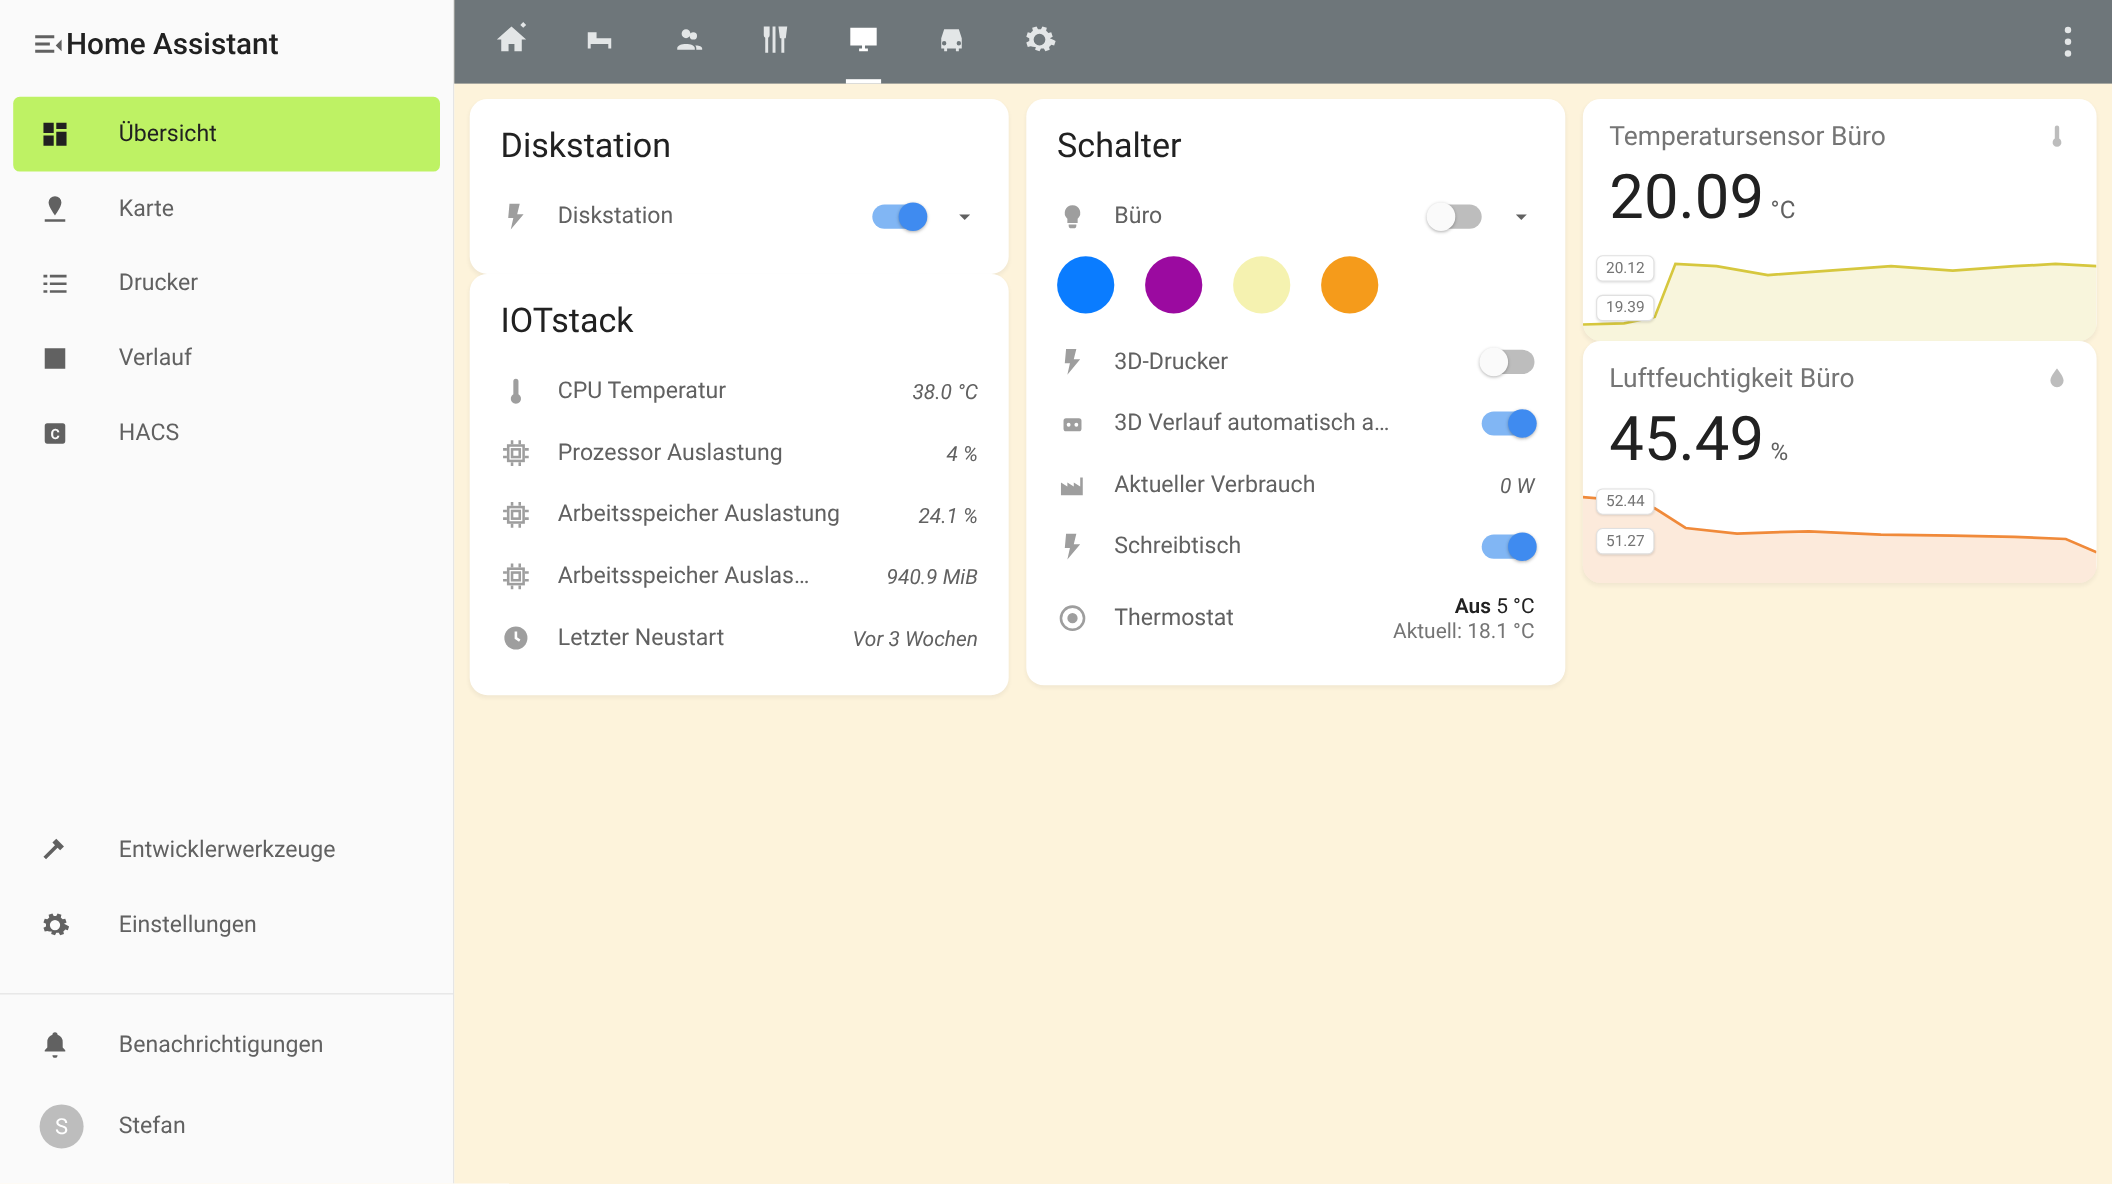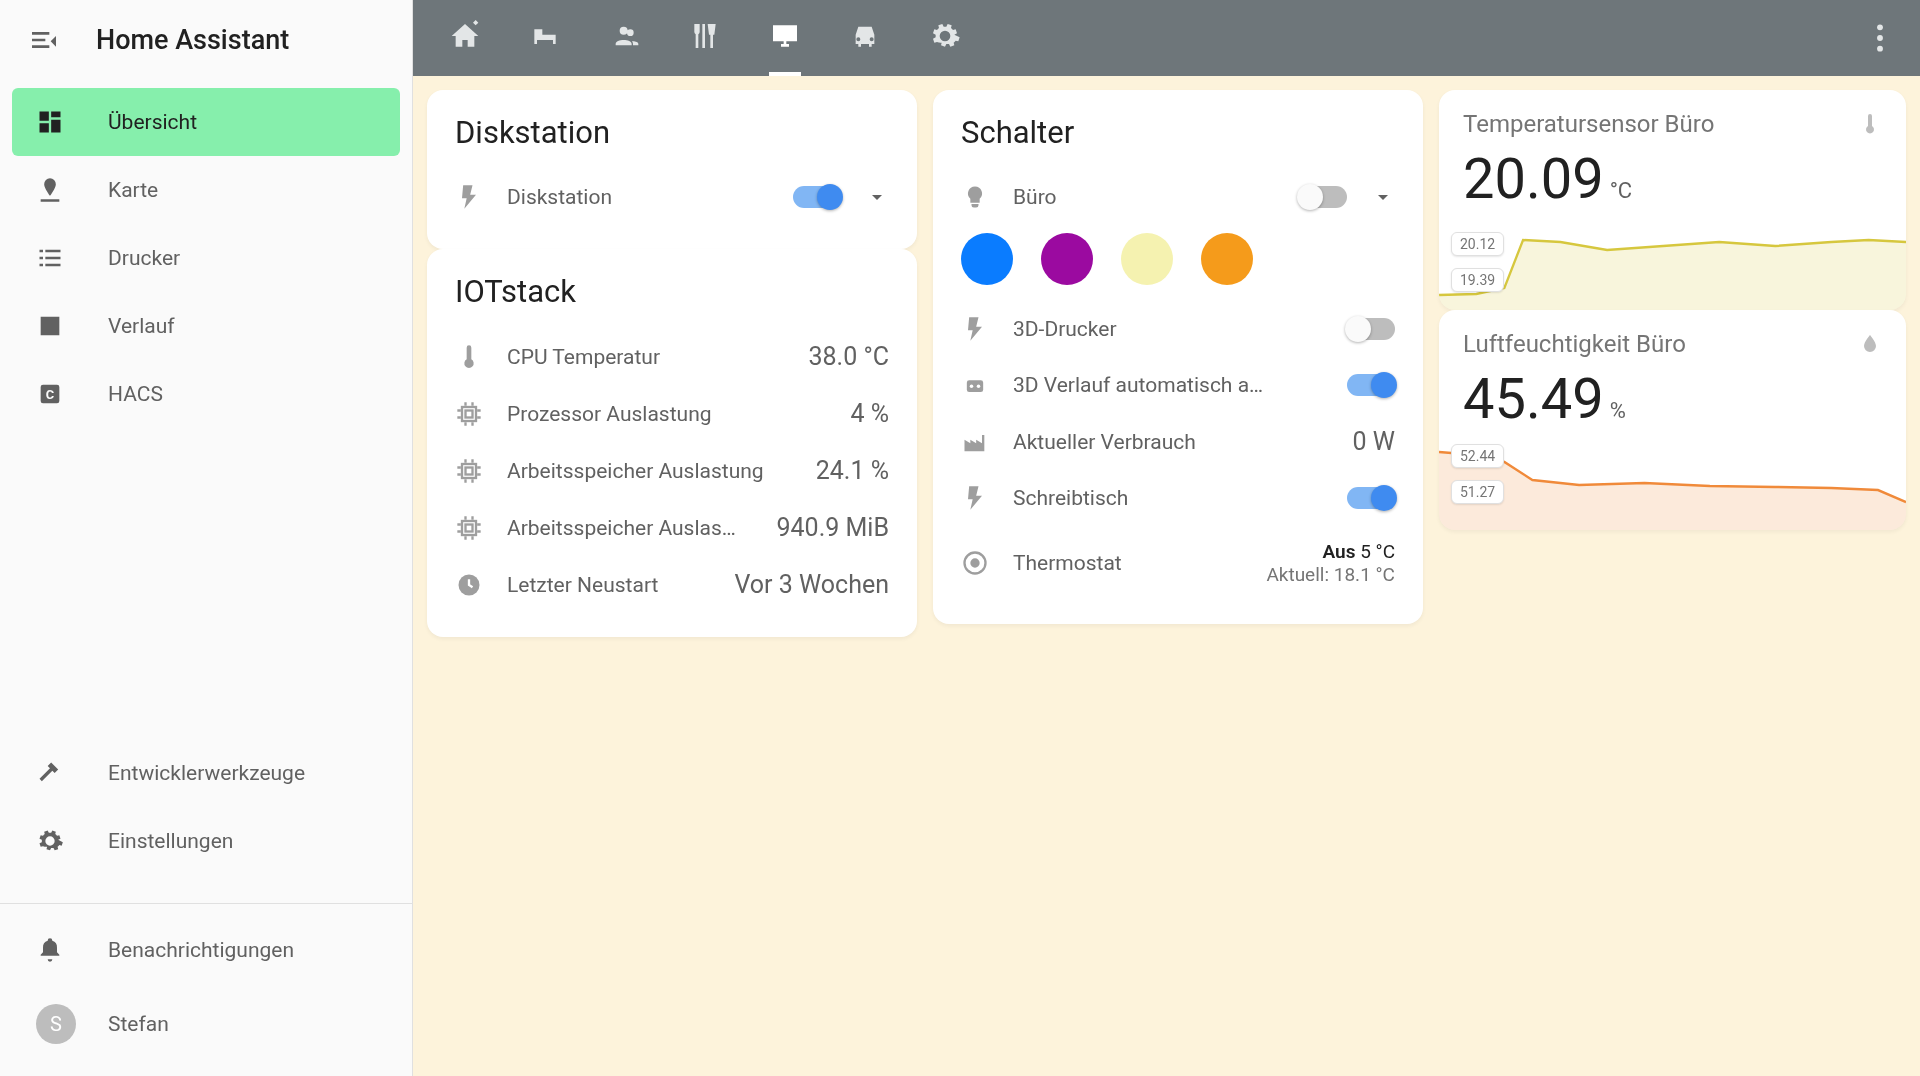--- a/index.html
+++ b/index.html
@@ -1,23 +1,23 @@
 <!DOCTYPE html>
 <html><head>
 <meta charset="utf-8">
 <style>
 * { margin: 0; padding: 0; box-sizing: border-box; font-family: -apple-system, BlinkMacSystemFont, "Segoe UI", Roboto, sans-serif; }
 body { display: flex; width: 1920px; height: 1076px; overflow: hidden; }
 .sidebar { width: 413px; background: #fafafa; display: flex; flex-direction: column; border-right: 1px solid #e0e0e0; }
-.sidebar-header { display: flex; align-items: center; padding: 24px 28px; gap: 36px; }
+.sidebar-header { display: flex; align-items: center; padding: 24px 28px; }
 .menu-icon { width: 32px; height: 32px; color: #616161; cursor: pointer; }
 .app-title { font-size: 27px; font-weight: 500; color: #212121; }
 .sidebar-nav { flex: 1; padding: 8px 12px; }
 .sidebar-item { display: flex; align-items: center; gap: 44px; padding: 20px 24px; border-radius: 6px; cursor: pointer; color: #616161; }
-.sidebar-item.active { background: #86efac; color: #212121; }
+.sidebar-item.active { background: #bef264; color: #212121; }
 .sidebar-item .icon { width: 28px; height: 28px; flex-shrink: 0; }
 .sidebar-item .label { font-size: 21px; }
 .sidebar-bottom { padding: 12px; border-top: 1px solid #e0e0e0; margin-top: 16px; }
 .sidebar-bottom .sidebar-item { padding: 20px 24px; }
 .avatar { width: 40px; height: 40px; border-radius: 50%; background: #bdbdbd; display: flex; align-items: center; justify-content: center; color: #fff; font-size: 20px; flex-shrink: 0; }
 .main { flex: 1; display: flex; flex-direction: column; background: #fdf3db; }
 .topbar { height: 76px; background: #6e767a; display: flex; align-items: center; padding: 0 36px; gap: 48px; }
 .topbar .tab-icon { width: 32px; height: 32px; color: #e3e6e7; cursor: pointer; padding-bottom: 20px; padding-top: 20px; border-bottom: 4px solid transparent; box-sizing: content-box; }
 .topbar .tab-icon.active { border-bottom: 4px solid #fff; color: #fff; }
 .topbar .spacer { flex: 1; }
@@ -25,21 +25,21 @@
 .content { flex: 1; display: flex; gap: 16px; padding: 14px; overflow: auto; }
 .col { display: flex; flex-direction: column; }
 .col1 { width: 490px; }
 .col2 { width: 490px; }
 .col3 { flex: 1; }
 .card { background: #fff; border-radius: 16px; padding: 24px 28px; box-shadow: 0 2px 4px rgba(0,0,0,0.05); }
 .card-title { font-size: 31px; font-weight: 400; color: #212121; margin-bottom: 18px; }
 .row { display: flex; align-items: center; gap: 24px; padding: 14px 0; color: #616161; }
 .row .icon { width: 28px; height: 28px; flex-shrink: 0; color: #9e9e9e; }
 .row .label { font-size: 21px; flex: 1; white-space: nowrap; overflow: hidden; text-overflow: ellipsis; }
-.row .value { font-size: 25px; color: #616161; white-space: nowrap; }
+.row .value { font-size: 19px; color: #616161; white-space: nowrap; font-style: italic; }
 .toggle { width: 48px; height: 22px; background: #bdbdbd; border-radius: 11px; position: relative; cursor: pointer; flex-shrink: 0; }
 .toggle.on { background: #81b6f4; }
 .toggle::after { content: ""; position: absolute; width: 26px; height: 26px; background: #fff; border-radius: 50%; top: -2px; left: -2px; box-shadow: 0 1px 3px rgba(0,0,0,0.3); transition: left 0.2s; }
 .toggle.on::after { left: 24px; background: #3f8bf0; }
 .toggle.off-light::after { background: #fafafa; }
 .chevron { width: 24px; height: 24px; color: #616161; cursor: pointer; flex-shrink: 0; }
 .color-row { display: flex; gap: 28px; padding: 8px 0 16px 0; }
 .color-circle { width: 52px; height: 52px; border-radius: 50%; cursor: pointer; }
 .thermo-right { text-align: right; }
 .thermo-state { font-size: 19px; color: #212121; }

